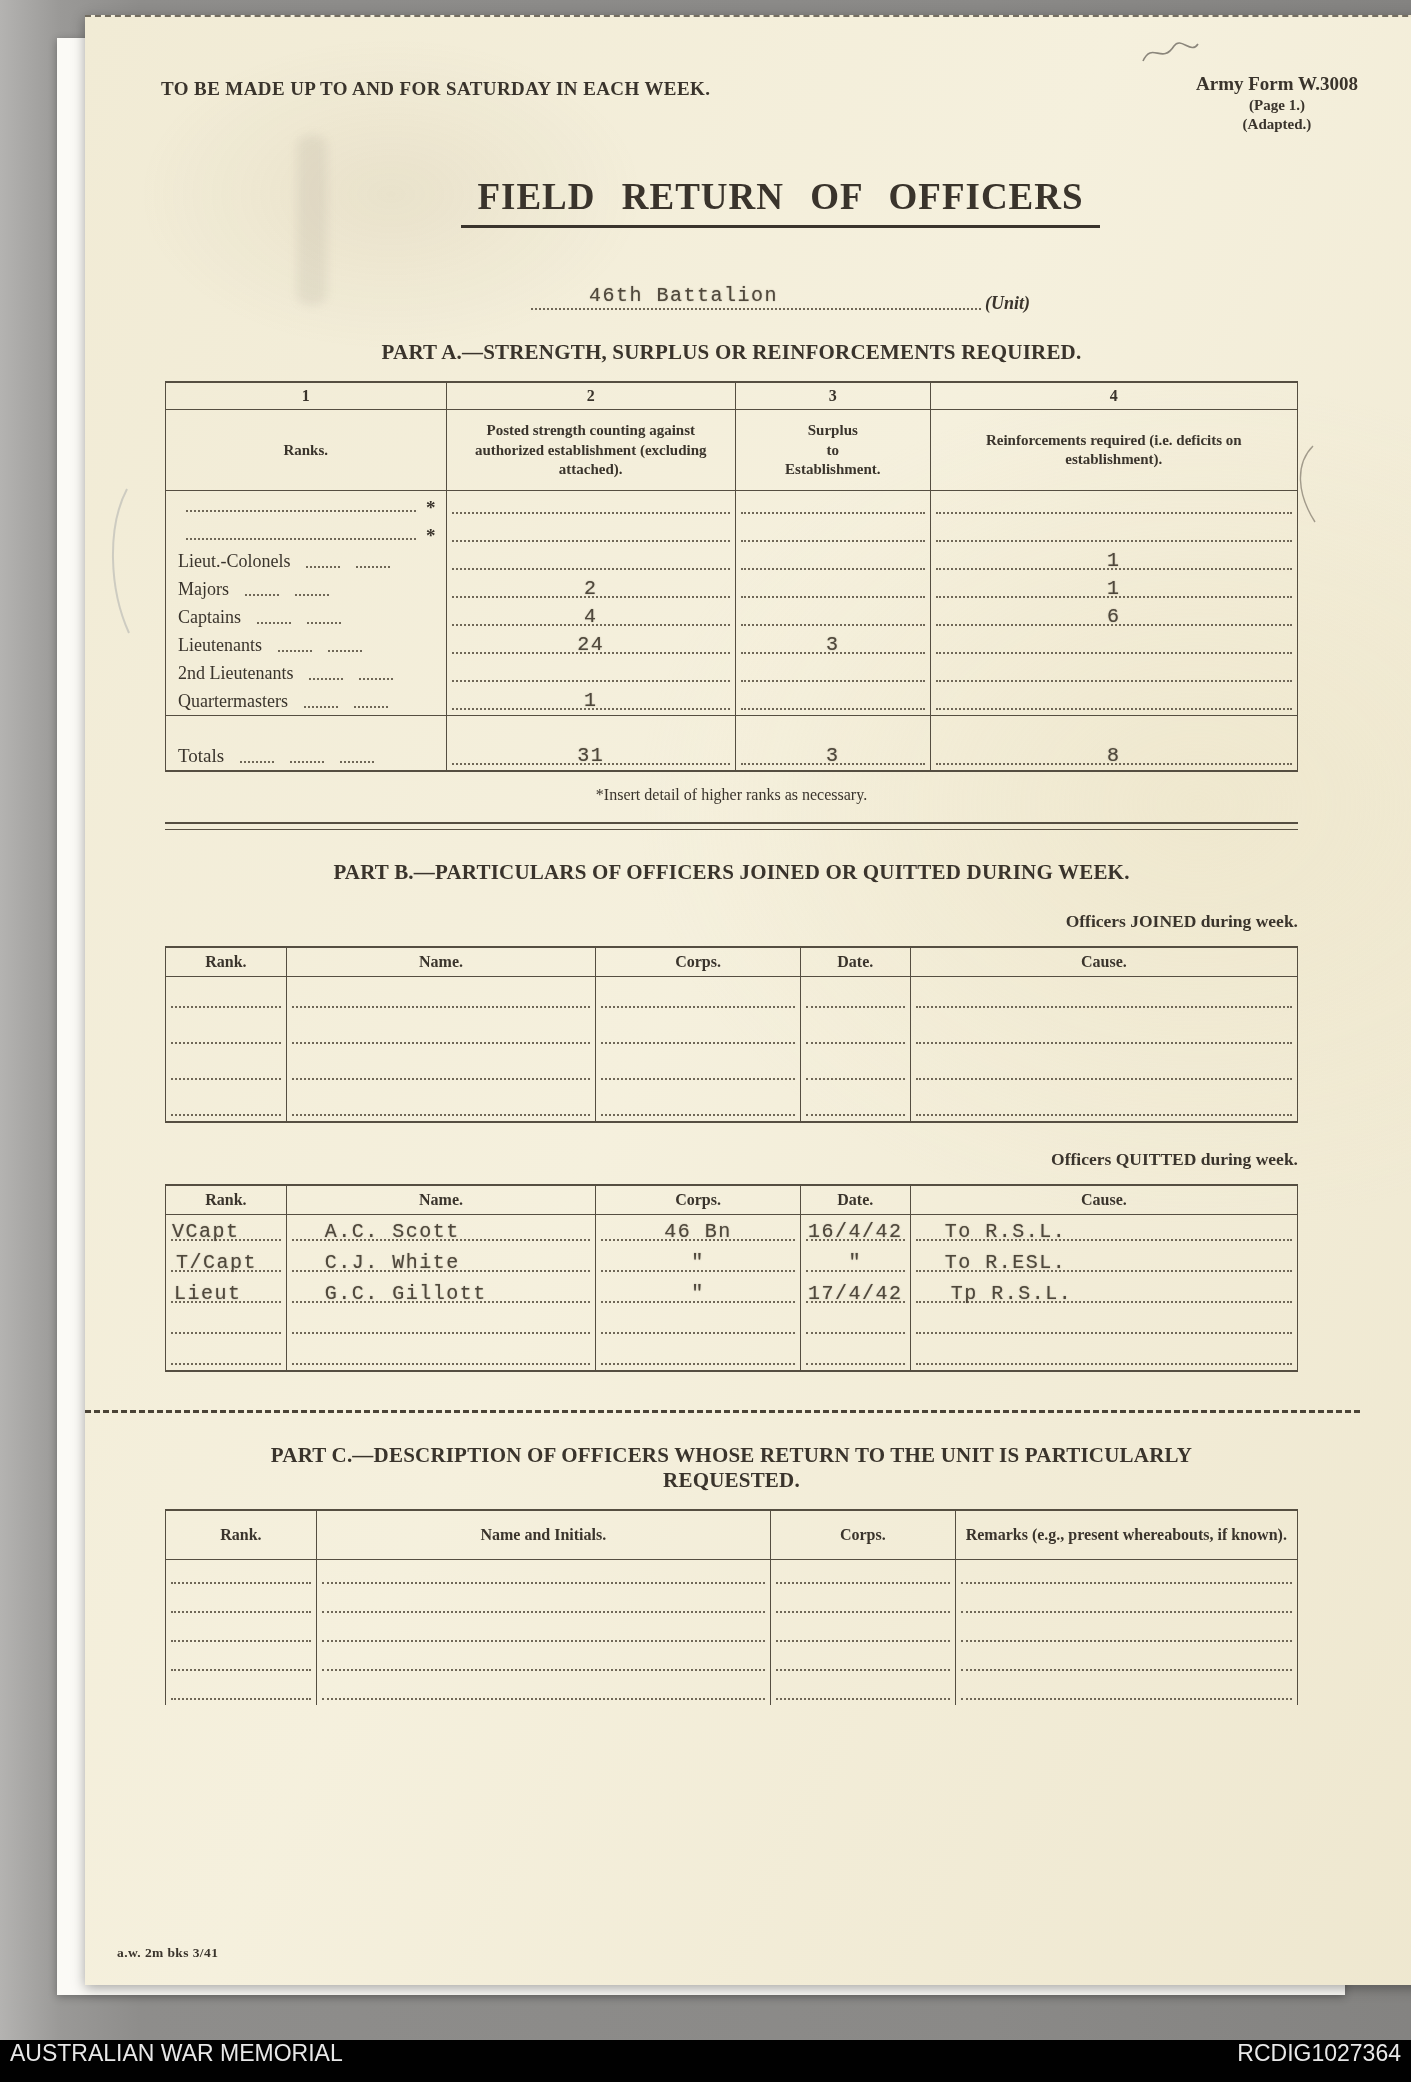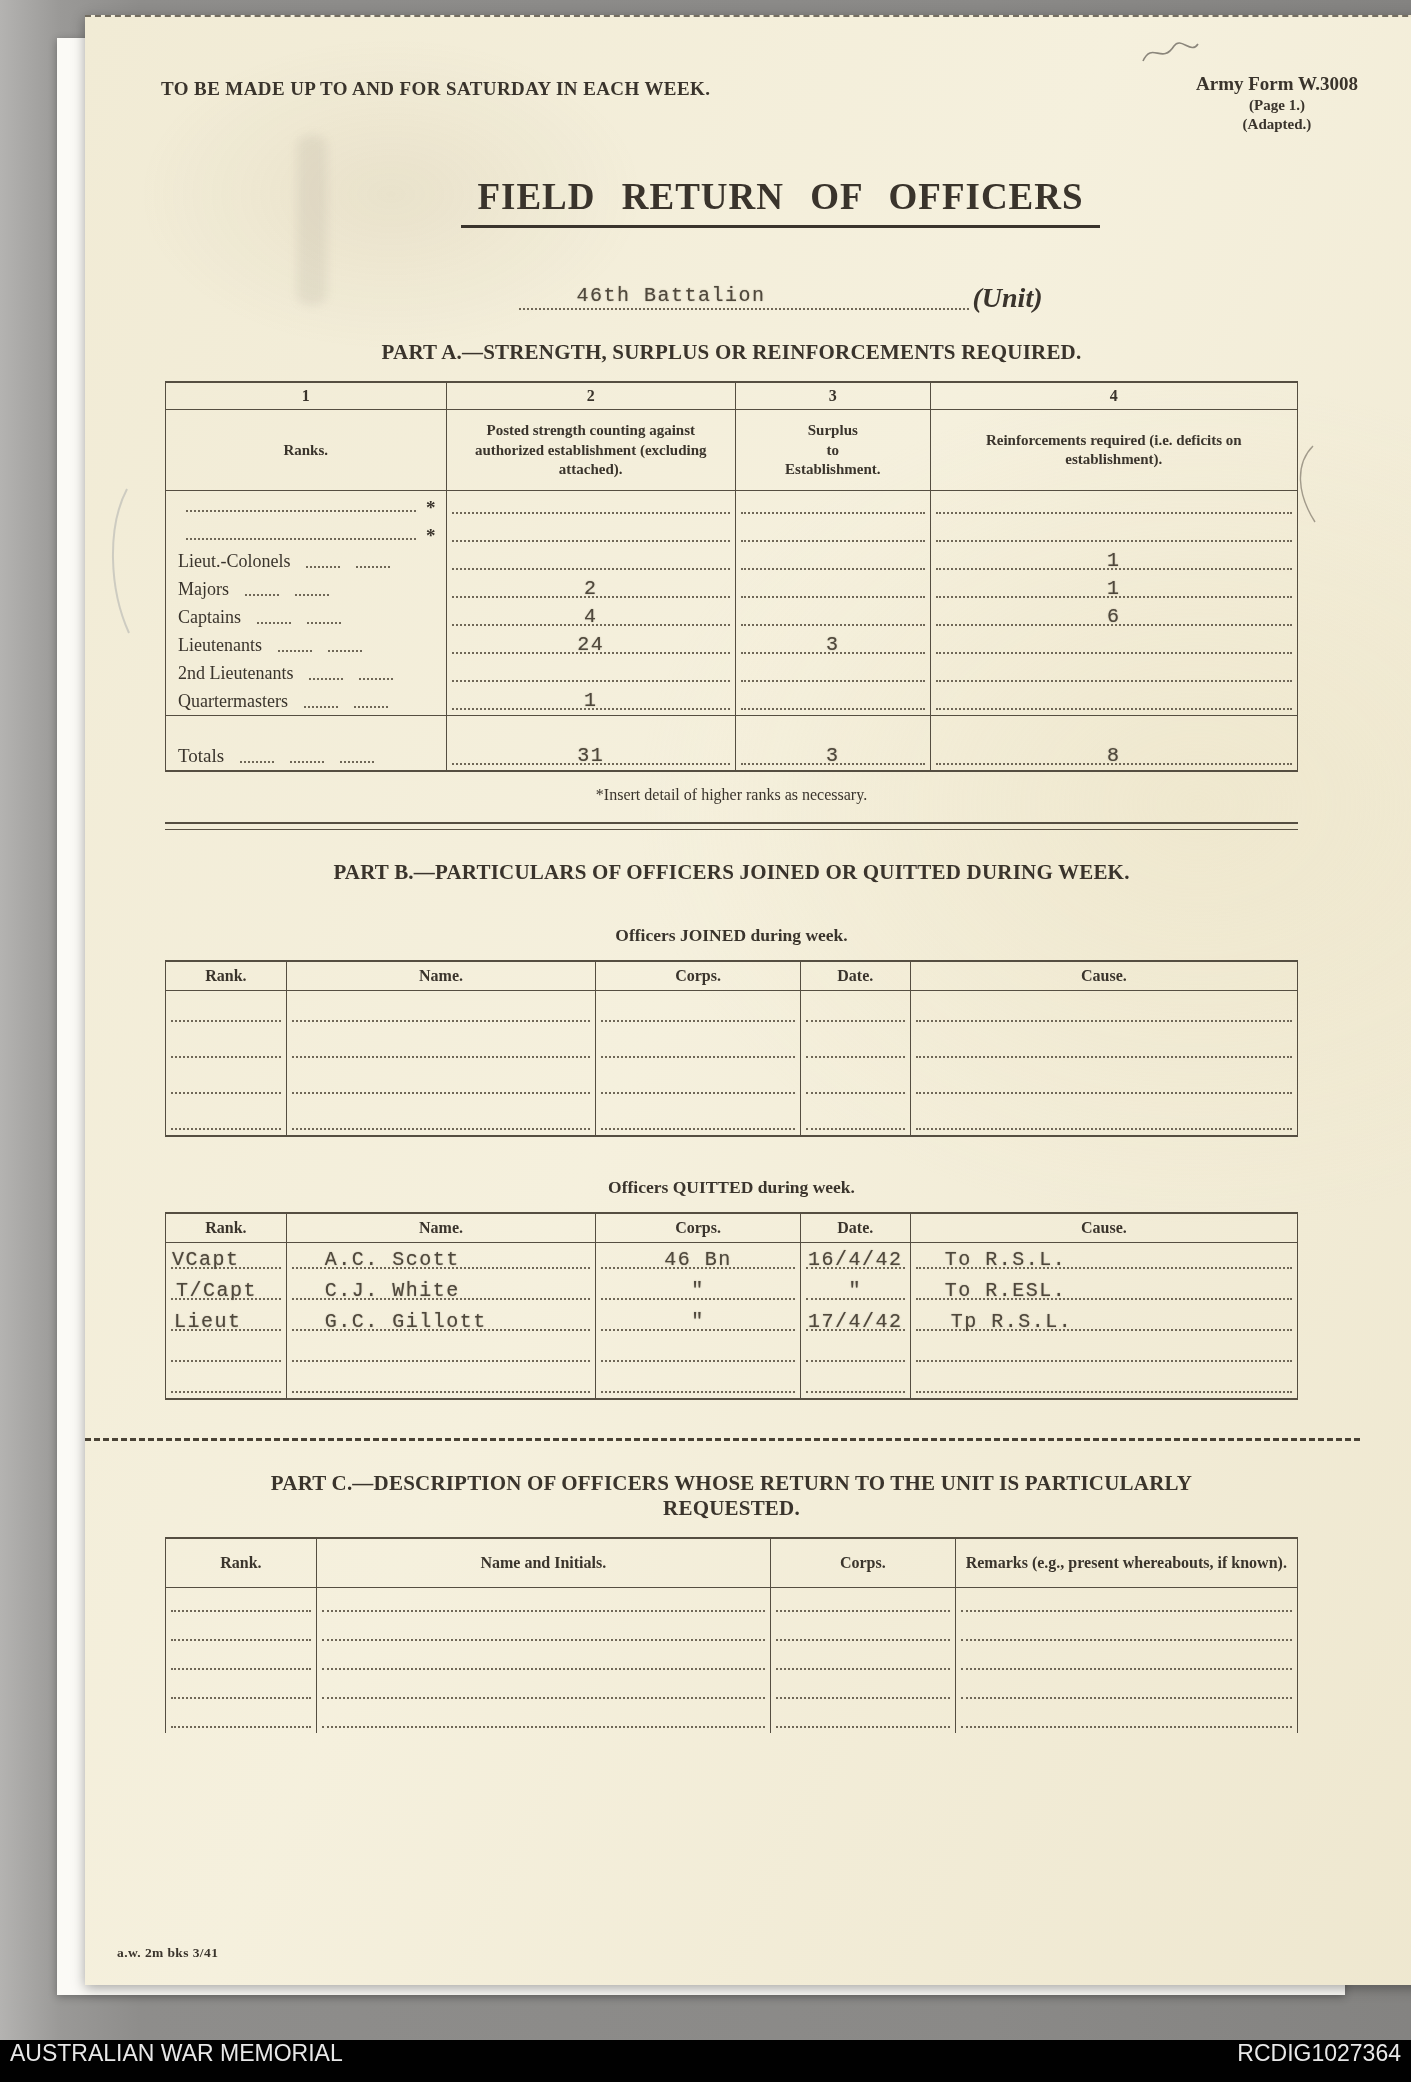--- a/index.html
+++ b/index.html
@@ -36,26 +36,26 @@
 
   .title-wrap { text-align:center; margin-top:42px; }
   .title { display:inline-block; font-size:37px; font-weight:bold; letter-spacing:1px; word-spacing:16px;
     border-bottom:3px solid var(--ink); padding:0 16px 7px; }
 
   .unit-row { display:flex; justify-content:center; align-items:flex-end; margin-top:50px; }
   .unit-line { position:relative; width:450px; height:32px; border-bottom:2px dotted var(--dots); }
   .typed { font-family:"Liberation Mono", monospace; color:#4f483c; letter-spacing:1.5px;
     text-shadow:0 0 1.2px rgba(70,58,45,.55); font-size:20px; }
   .unit-value { position:absolute; left:58px; bottom:1px; }
-  .unit-label { font-size:28px; font-style:italic; font-weight:bold; margin-left:4px; position:relative; top:4px; }
+  .unit-label { font-size:18px; font-style:italic; font-weight:bold; margin-left:4px; position:relative; top:4px; }
 
   .content { margin-left:80px; width:1133px; }
   .part-heading { text-align:center; font-weight:bold; font-size:21px; margin-top:30px; letter-spacing:.2px; }
   .pre { white-space:pre-line; }
-  .sub-heading { text-align:center; font-weight:bold; font-size:17.5px; margin-top:40px; }
+  .sub-heading { text-align:right; font-weight:bold; font-size:17.5px; margin-top:26px; }
 
   
   .trow { display:flex; }
   .tcell { position:relative; }
   .tcell + .tcell { border-left:1px solid var(--line); }
   .dotline { position:absolute; left:5px; right:5px; bottom:5px; border-bottom:2px dotted var(--dots); }
   .val { position:absolute; left:0; right:0; bottom:3px; text-align:center; }
 
   
   .tableA { margin-top:16px; border:1px solid var(--line); border-top-width:2px; border-bottom-width:2px; }

